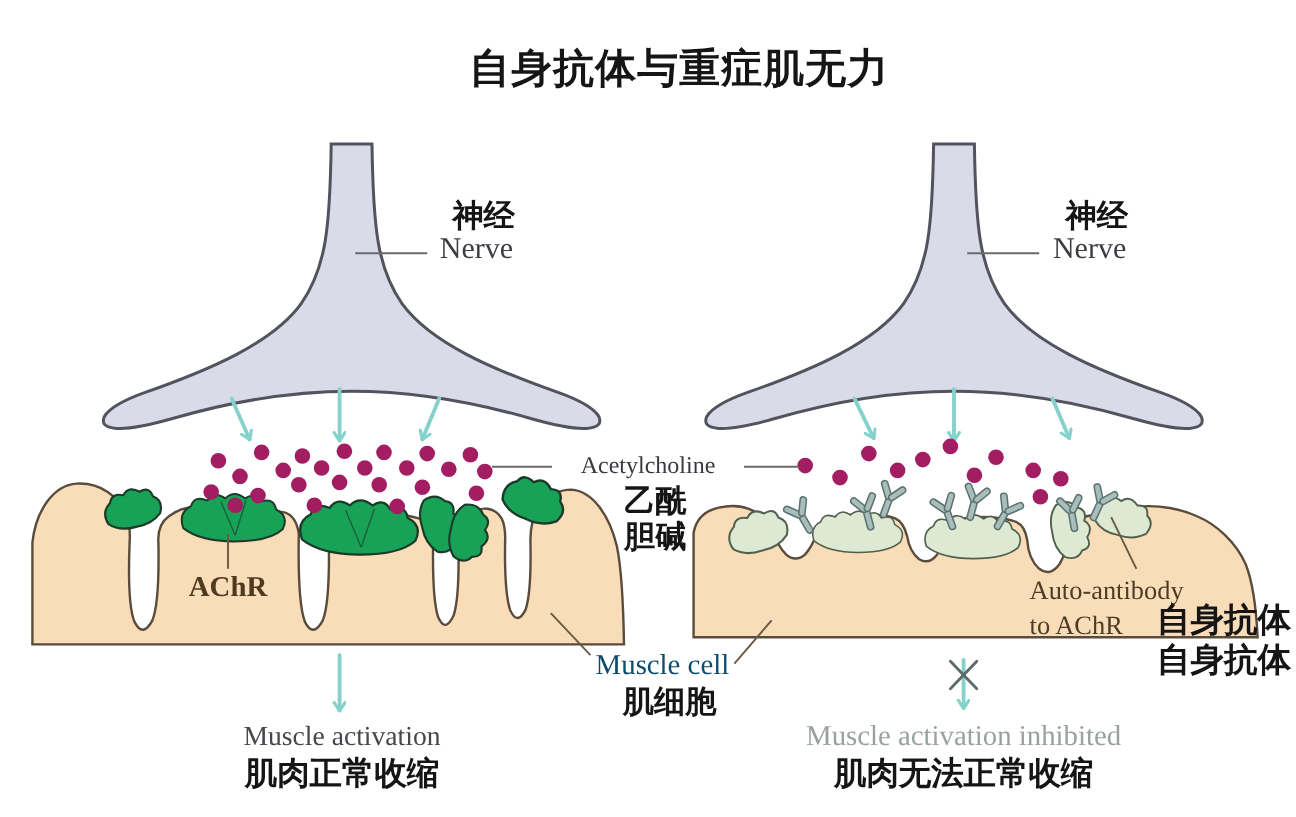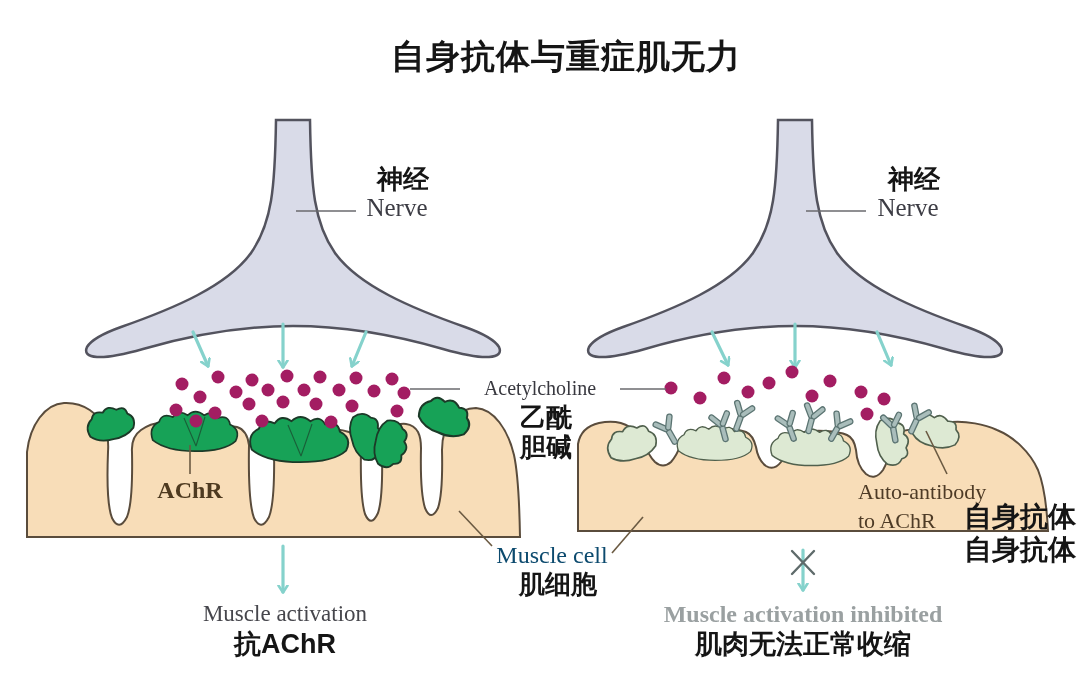--- a/index.html
+++ b/index.html
@@ -29,21 +29,21 @@
   .xmark{stroke:var(--x-mark);stroke-width:2.4;fill:none;stroke-linecap:round;}
   .lbl{position:absolute;white-space:nowrap;}
   .center{transform:translateX(-50%);text-align:center;}
   .title{font:700 34px "Liberation Sans","DejaVu Sans",sans-serif;color:var(--text-dark);letter-spacing:1px;text-align:center;}
   .subtitle{font:400 22px "Liberation Serif","DejaVu Serif",serif;color:#26262a;letter-spacing:.4px;}
   .cn{font:700 26px "Liberation Sans","DejaVu Sans",sans-serif;color:var(--text-dark);line-height:30px;margin-left:12px;}
   .cn-big{font:700 27px "Liberation Sans","DejaVu Sans",sans-serif;color:var(--text-dark);line-height:33px;}
   .en-serif{font:400 25px "Liberation Serif","DejaVu Serif",serif;color:var(--text-serif);line-height:28px;text-align:center;}
   .en-serif-sm{font:400 22px "Liberation Serif","DejaVu Serif",serif;color:var(--text-brown);line-height:29px;}
   .achr-text{font:600 24px "Liberation Serif","DejaVu Serif",serif;color:#4e3a20;}
-  .gray{color:var(--text-gray);font-weight:bold;}
+  .gray{color:var(--text-gray);}
 </style>
 </head>
 <body>
 
 <div class="canvas">
 
   <svg class="art" width="1080" height="681" viewBox="0 0 1080 681">
     <defs>
       <marker id="tealHead" markerUnits="userSpaceOnUse" markerWidth="14" markerHeight="14" refX="7.5" refY="5.5" orient="auto">
         <path d="M1,1 L8,5.5 L1,10" fill="none" stroke="#85d2cc" stroke-width="2.6" stroke-linecap="round" stroke-linejoin="round"></path>
@@ -217,21 +217,21 @@
     <div class="cn-big" style="font-size:28px">自身抗体</div>
   </div>
 
   <div class="lbl center" style="left:552px;top:541px">
     <div class="en-serif" style="font-size:24px;color:#0c4a6e">Muscle cell</div>
     <div class="cn">肌细胞</div>
   </div>
 
   <div class="lbl center" style="left:285px;top:600px">
     <div class="en-serif" style="font-size:23px;color:#46464c">Muscle activation</div>
-    <div class="cn-big">抗AChR</div>
+    <div class="cn-big">肌肉正常收缩</div>
   </div>
 
   <div class="lbl center" style="left:803px;top:600px">
     <div class="en-serif gray" style="font-size:24px">Muscle activation inhibited</div>
     <div class="cn-big">肌肉无法正常收缩</div>
   </div>
 
 </div>
 
 </body></html>

